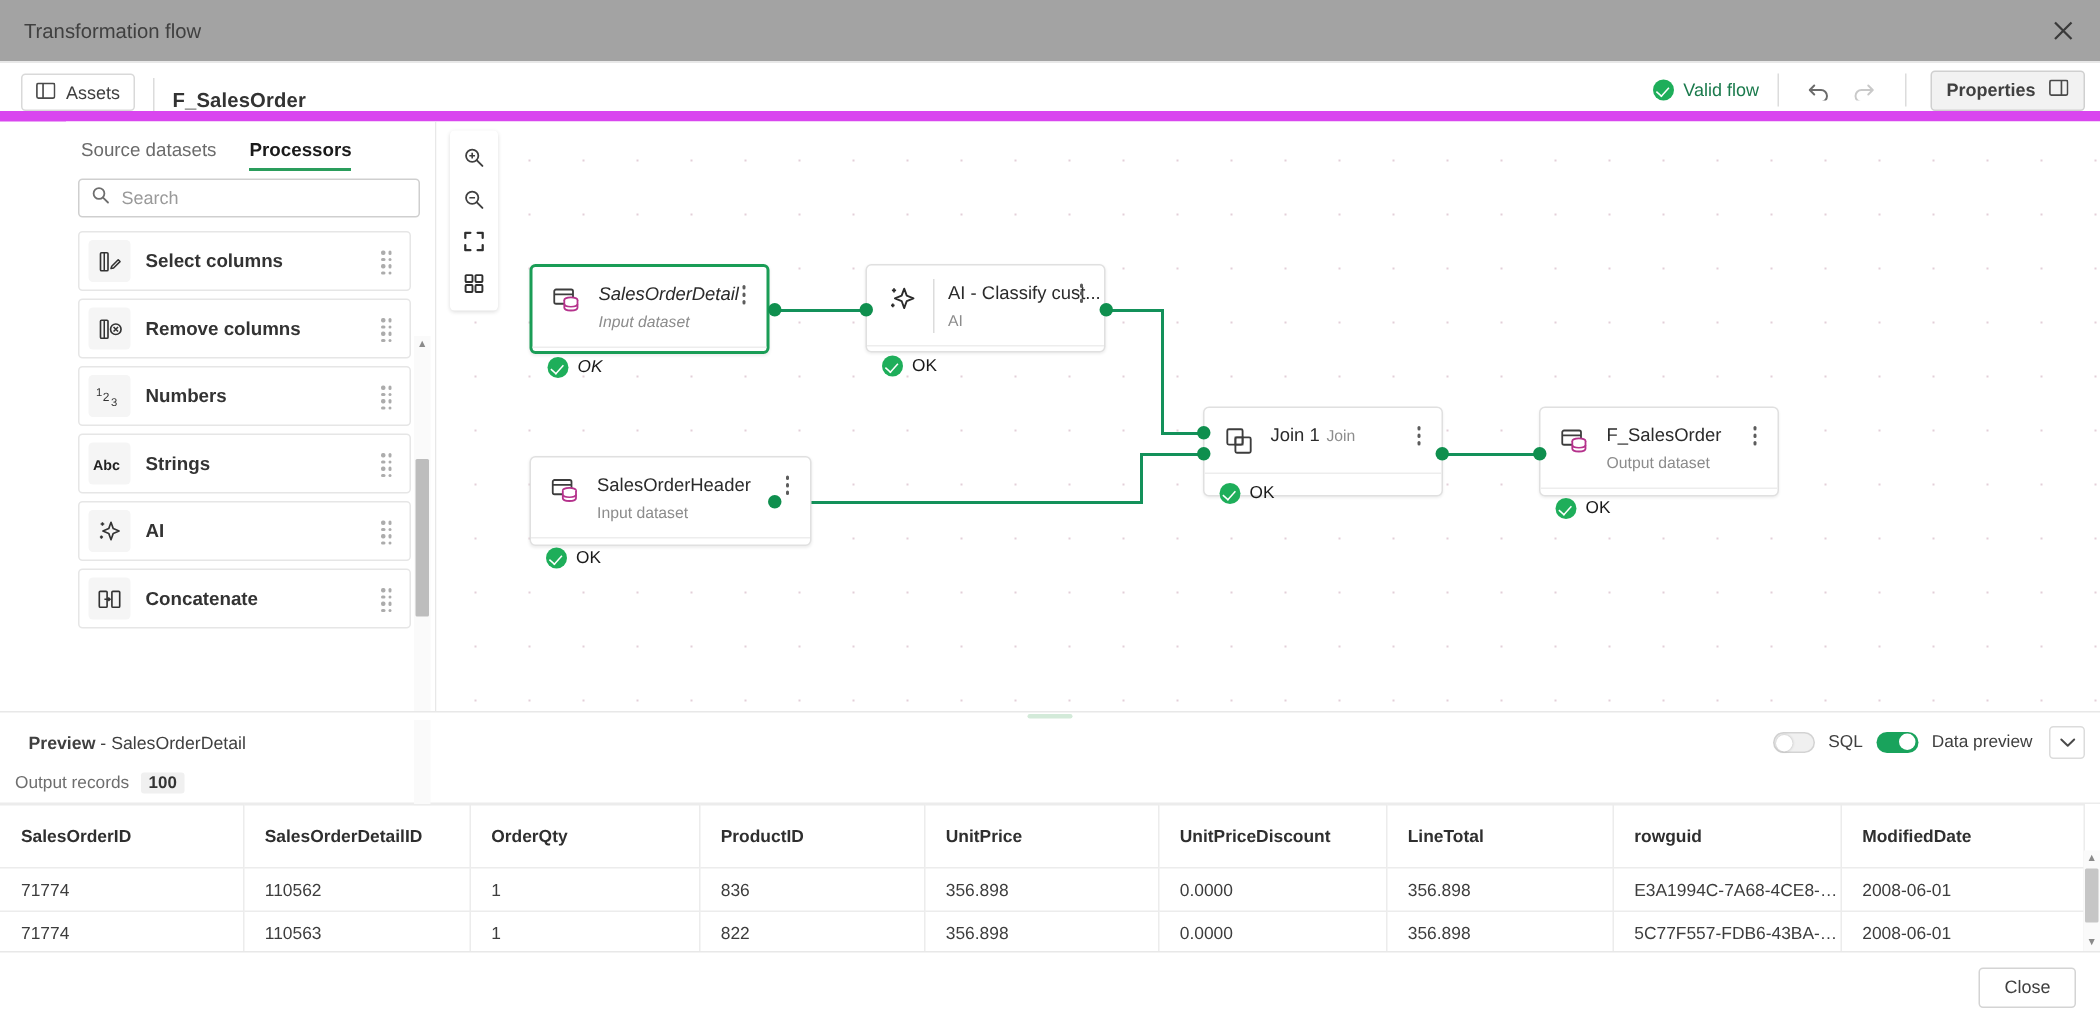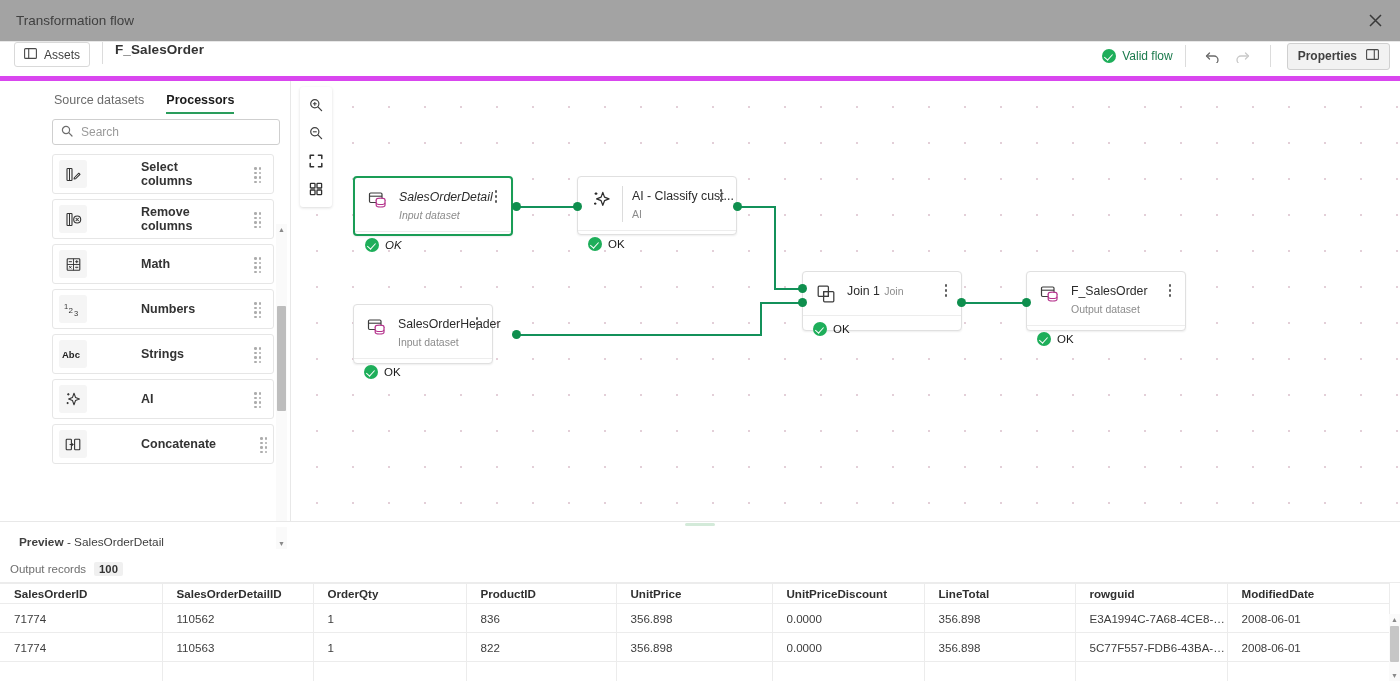--- a/index.html
+++ b/index.html
@@ -18,22 +18,22 @@
   .titlebar-text { font-size: 13.5px; color: #404040; }
   .close-x {
     position: absolute; right: 12px; top: 50%; transform: translateY(-50%);
     width: 26px; height: 26px; display: flex; align-items: center; justify-content: center;
     cursor: pointer; color: #404040;
   }
   .close-x svg { display: block; }
 
   
   .toolbar {
-    height: 40px; flex: 0 0 40px; display: flex; align-items: flex-start;
-    border-top: 1px solid #e8e8e8; border-bottom: 5px solid #d946ef;
+    height: 40px; flex: 0 0 40px; display: flex; align-items: flex-end;
+    border-top: 1px solid #e8e8e8; border-bottom: 7px solid #d946ef;
     padding: 0 10px 0 14px; background: #fff; position: relative;
   }
   .assets-btn {
     display: flex; align-items: center; gap: 7px;
     border: 1px solid #d9d9d9; border-radius: 3px; background: #fff;
     height: 25px; padding: 0 9px; font-size: 12px; color: #404040; cursor: pointer;
   }
   .vsep { width: 1px; height: 22px; background: #dcdcdc; margin: 0 12px; }
   .flow-name { font-size: 13.5px; font-weight: bold; color: #333; letter-spacing: .1px; }
   .toolbar-right { margin-left: auto; display: flex; align-items: center; gap: 0; }
@@ -70,21 +70,21 @@
     border: 1px solid #cfcfcf; border-radius: 3px; padding: 0 8px; background: #fff;
   }
   .search-box input {
     border: none; outline: none; font-size: 12px; color: #404040; flex: 1;
     font-family: "Liberation Sans", sans-serif; background: transparent;
   }
   .search-box input::placeholder { color: #9a9a9a; }
   .proc-list { flex: 1; overflow: hidden; padding: 0 16px 0 8px; position: relative; }
   .proc-item {
     display: flex; align-items: center; height: 40px; margin-bottom: 5px;
-    border: 1px solid #e6e6e6; border-radius: 3px; background: #fff; padding: 0 9px 0 6px; cursor: pointer; gap: 44px;
+    border: 1px solid #e6e6e6; border-radius: 3px; background: #fff; padding: 0 9px 0 6px; cursor: pointer;
   }
   .proc-icon {
     width: 28px; height: 28px; flex: 0 0 28px; display: flex; align-items: center; justify-content: center;
     background: #f5f5f5; border-radius: 3px; margin-right: 10px; color: #404040;
   }
   .proc-label { font-size: 12.5px; font-weight: bold; color: #333; flex: 1; }
   .grip { width: 10px; height: 14px; display: grid; grid-template-columns: 3px 3px;
           grid-template-rows: repeat(4, 3px); gap: 1.6px; opacity: .62; }
   .grip i { width: 2.6px; height: 2.6px; background: #7a7a7a; border-radius: 50%; display: block; }
   .sb-track { position: absolute; right: 3px; top: 143px; width: 11px; height: 325px; background: #fafafa; }
@@ -145,21 +145,21 @@
               display: flex; align-items: center; justify-content: center; cursor: pointer; margin-left: 2px; }
   .records-row { height: 27px; display: flex; align-items: center; padding: 0 10px; gap: 8px;
                  border-bottom: 1px solid #ececec; }
   .records-label { font-size: 11.5px; color: #6e6e6e; }
   .records-count { font-size: 11.3px; font-weight: bold; color: #333; background: #f0f0f0;
                    border-radius: 2px; padding: 1px 5px; }
   .table-wrap { position: relative; height: 98px; overflow: hidden; }
   table { border-collapse: collapse; table-layout: fixed; width: 1389px; }
   th, td { text-align: left; font-size: 11.6px; padding: 0 0 0 14px; border-right: 1px solid #ececec;
            border-bottom: 1px solid #ececec; white-space: nowrap; overflow: hidden; text-overflow: ellipsis; }
-  th { height: 20px; font-weight: bold; color: #2f2f2f; border-top: 1px solid #ececec; background: #fff; margin-top: 40px; }
+  th { height: 42px; font-weight: bold; color: #2f2f2f; border-top: 1px solid #ececec; background: #fff; margin-top: 40px; }
   td { height: 29px; color: #3d3d3d; }
   .tbl-sb { position: absolute; right: 0; top: 31px; width: 11px; bottom: 0; background: #fafafa; }
   .tbl-sb .thumb { position: absolute; left: 1px; top: 12px; width: 9px; height: 36px; background: #c6c6c6; border-radius: 1px; }
   .tbl-sb .arr { position: absolute; left: 0; width: 11px; height: 11px; display: flex; align-items: center;
                  justify-content: center; color: #8a8a8a; font-size: 7px; }
 
   
   .footer { flex: 0 0 auto; height: 47px; border-top: 1px solid #e8e8e8; display: flex; align-items: center;
             justify-content: flex-end; padding: 0 16px; background: #fff; }
   .close-btn { border: 1px solid #d4d4d4; border-radius: 3px; background: #fff; height: 27px;
@@ -280,44 +280,20 @@
               <i></i>
               <i></i>
               <i></i>
               <i></i>
               <i></i>
               <i></i>
               <i></i>
             </span>
         </div>
 
-        <div class="proc-item">
-          <span class="proc-icon">
-            <svg width="17" height="17" viewBox="0 0 17 17">
-                <rect x="2.2" y="2.7" width="12.6" height="11.6" rx="0.8" fill="none" stroke="#333" stroke-width="1.1"></rect>
-                <line x1="8.5" y1="2.7" x2="8.5" y2="14.3" stroke="#333" stroke-width="0.9"></line>
-                <line x1="2.2" y1="8.5" x2="14.8" y2="8.5" stroke="#333" stroke-width="0.9"></line>
-                <line x1="3.8" y1="5.7" x2="6.9" y2="5.7" stroke="#333" stroke-width="1"></line>
-                <path d="M10.2 5.7 H13.3 M11.75 4.2 V7.2" stroke="#333" stroke-width="1"></path>
-                <path d="M4.2 10.2 L6.4 12.4 M6.4 10.2 L4.2 12.4" stroke="#333" stroke-width="1"></path>
-                <path d="M10.2 11.3 H13.3 M11.75 9.9 v0.2 M11.75 12.5 v0.2" stroke="#333" stroke-width="1"></path>
-              </svg>
-          </span>
-          <span class="proc-label">Math</span>
-          <span class="grip">
-              <i></i>
-              <i></i>
-              <i></i>
-              <i></i>
-              <i></i>
-              <i></i>
-              <i></i>
-              <i></i>
-            </span>
-        </div>
 
         <div class="proc-item">
           <span class="proc-icon">
             <svg width="20" height="17" viewBox="0 0 20 17">
                 <text x="1" y="8" font-family="Liberation Sans, sans-serif" font-size="7.5" fill="#333">1</text>
                 <text x="5.5" y="11.5" font-family="Liberation Sans, sans-serif" font-size="8" fill="#333">2</text>
                 <text x="11" y="14.5" font-family="Liberation Sans, sans-serif" font-size="7.5" fill="#333">3</text>
               </svg>
           </span>
           <span class="proc-label">Numbers</span>
@@ -496,21 +472,21 @@
             </span>
         </div>
         <div class="node-foot">
           <span class="check-circle"></span>
           <span>OK</span>
         </div>
       </div>
       <div class="port" style="left:282px; top:121px;"></div>
       <div class="port" style="left:442px; top:121px;"></div>
 
-      <div class="node" style="left:62px; top:223px; width:140px; height:60px;">
+      <div class="node" style="left:62px; top:223px; width:188px; height:60px;">
         <div class="node-head">
           <span class="node-icon">
             <svg width="21" height="21" viewBox="0 0 21 21">
                 <rect x="1.5" y="3" width="12.5" height="9.5" rx="1.2" fill="none" stroke="#3d3d3d" stroke-width="1.2"></rect>
                 <line x1="1.5" y1="6.2" x2="14" y2="6.2" stroke="#3d3d3d" stroke-width="1.1"></line>
                 <ellipse cx="12.6" cy="10" rx="4.4" ry="1.8" fill="#fff" stroke="#b5328c" stroke-width="1.2"></ellipse>
                 <path d="M8.2 10 v5.2 c0 1 2 1.8 4.4 1.8 s4.4-.8 4.4-1.8 V10" fill="#fff" stroke="#b5328c" stroke-width="1.2"></path>
                 <path d="M8.2 12.7 c0 1 2 1.8 4.4 1.8 s4.4-.8 4.4-1.8" fill="none" stroke="#b5328c" stroke-width="1.1"></path>
               </svg>
           </span>
@@ -588,20 +564,35 @@
       <div class="port" style="left:731px; top:217px;"></div>
     </div>
   </div>
 
   <div class="splitter"></div>
 
   <div class="preview">
     <div class="preview-head">
       <div class="preview-title">
         <b>Preview</b><span> - SalesOrderDetail</span>
+      </div>
+      <div class="preview-right">
+        <div class="toggle off">
+            <span class="knob"></span>
+          </div>
+        <span class="tog-label">SQL</span>
+        <div class="toggle on">
+            <span class="knob"></span>
+          </div>
+        <span class="tog-label">Data preview</span>
+        <div class="chev-btn">
+          <svg width="11" height="8" viewBox="0 0 11 8">
+              <path d="M1.2 2 L5.5 6.2 L9.8 2" fill="none" stroke="#4a4a4a" stroke-width="1.3" stroke-linecap="round" stroke-linejoin="round"></path>
+            </svg>
+        </div>
       </div>
     </div>
 
     <div class="records-row">
       <span class="records-label">Output records</span>
       <span class="records-count">100</span>
     </div>
 
     <div class="table-wrap">
       <table>
@@ -666,13 +657,16 @@
         </tbody>
       </table>
       <div class="tbl-sb">
         <div class="arr" style="top:0;">▲</div>
         <div class="thumb"></div>
         <div class="arr" style="bottom:0;">▼</div>
       </div>
     </div>
   </div>
 
+  <div class="footer">
+    <button class="close-btn">Close</button>
+  </div>
 </div>
 
 </body></html>

